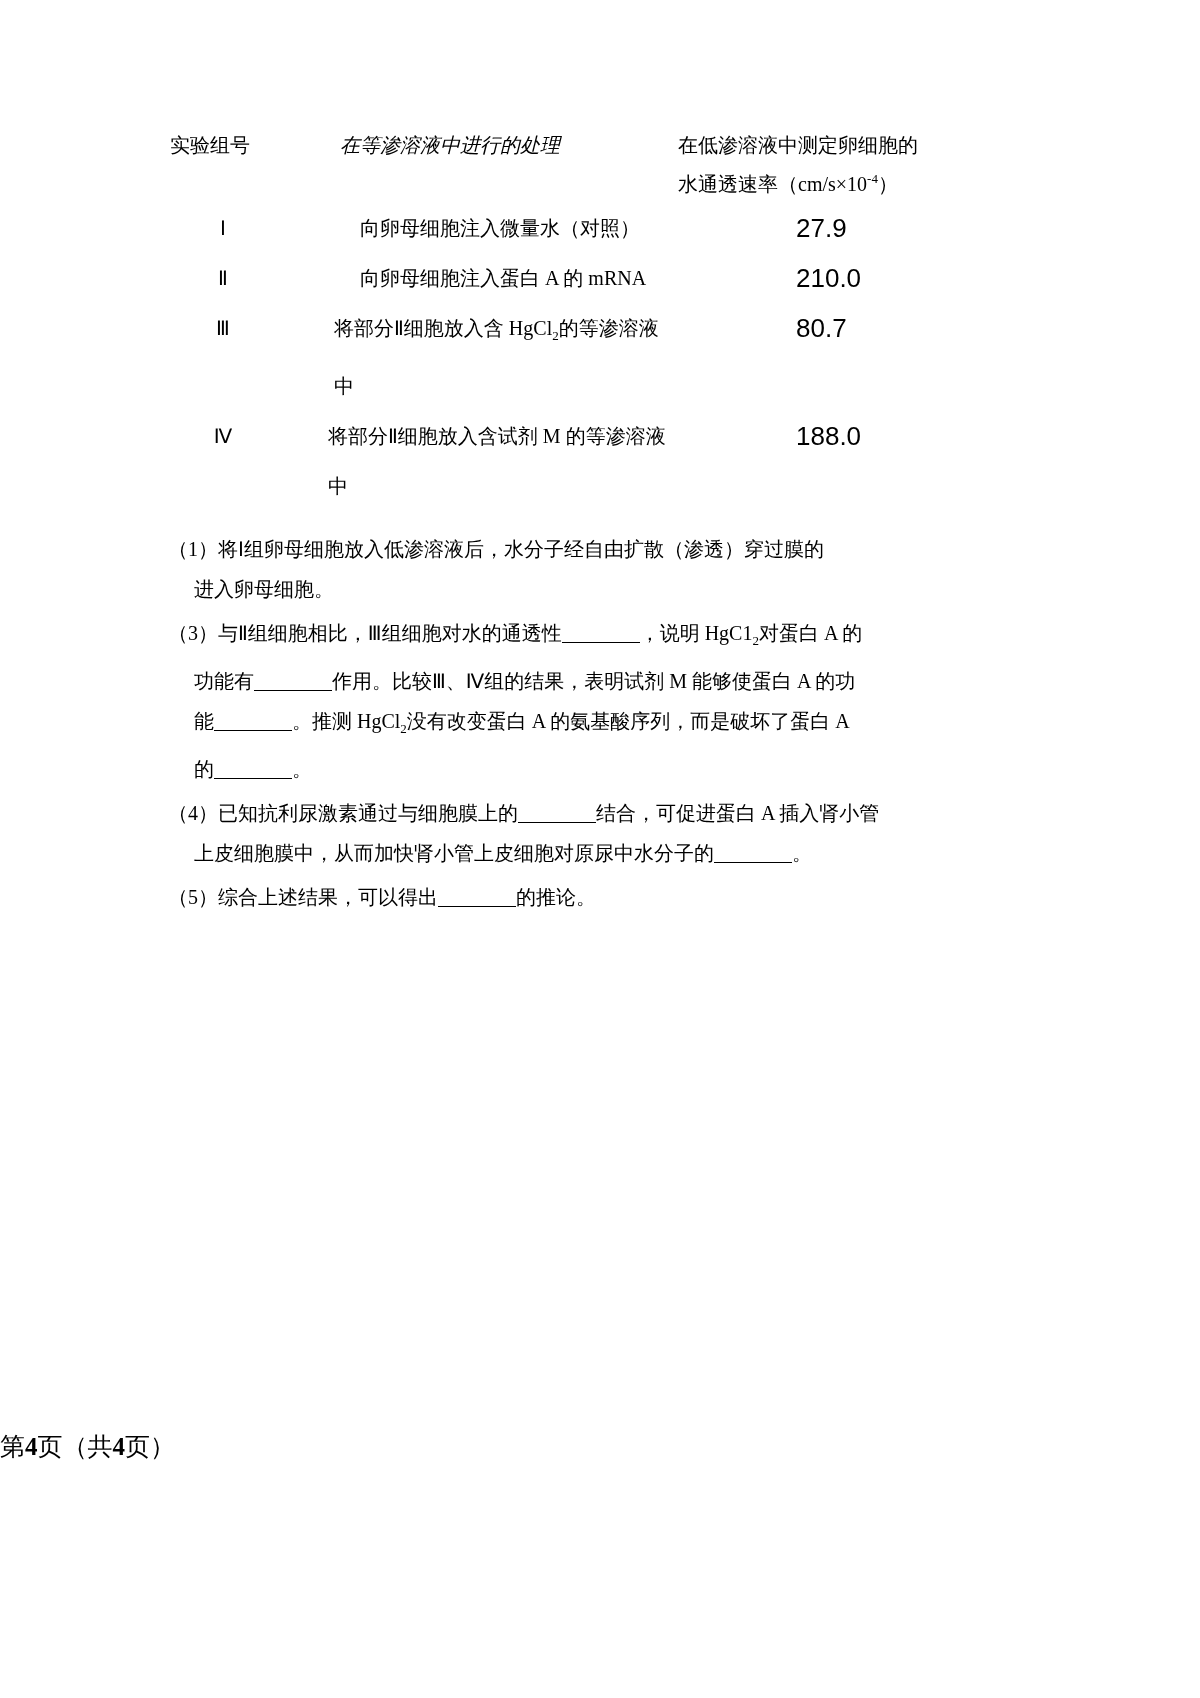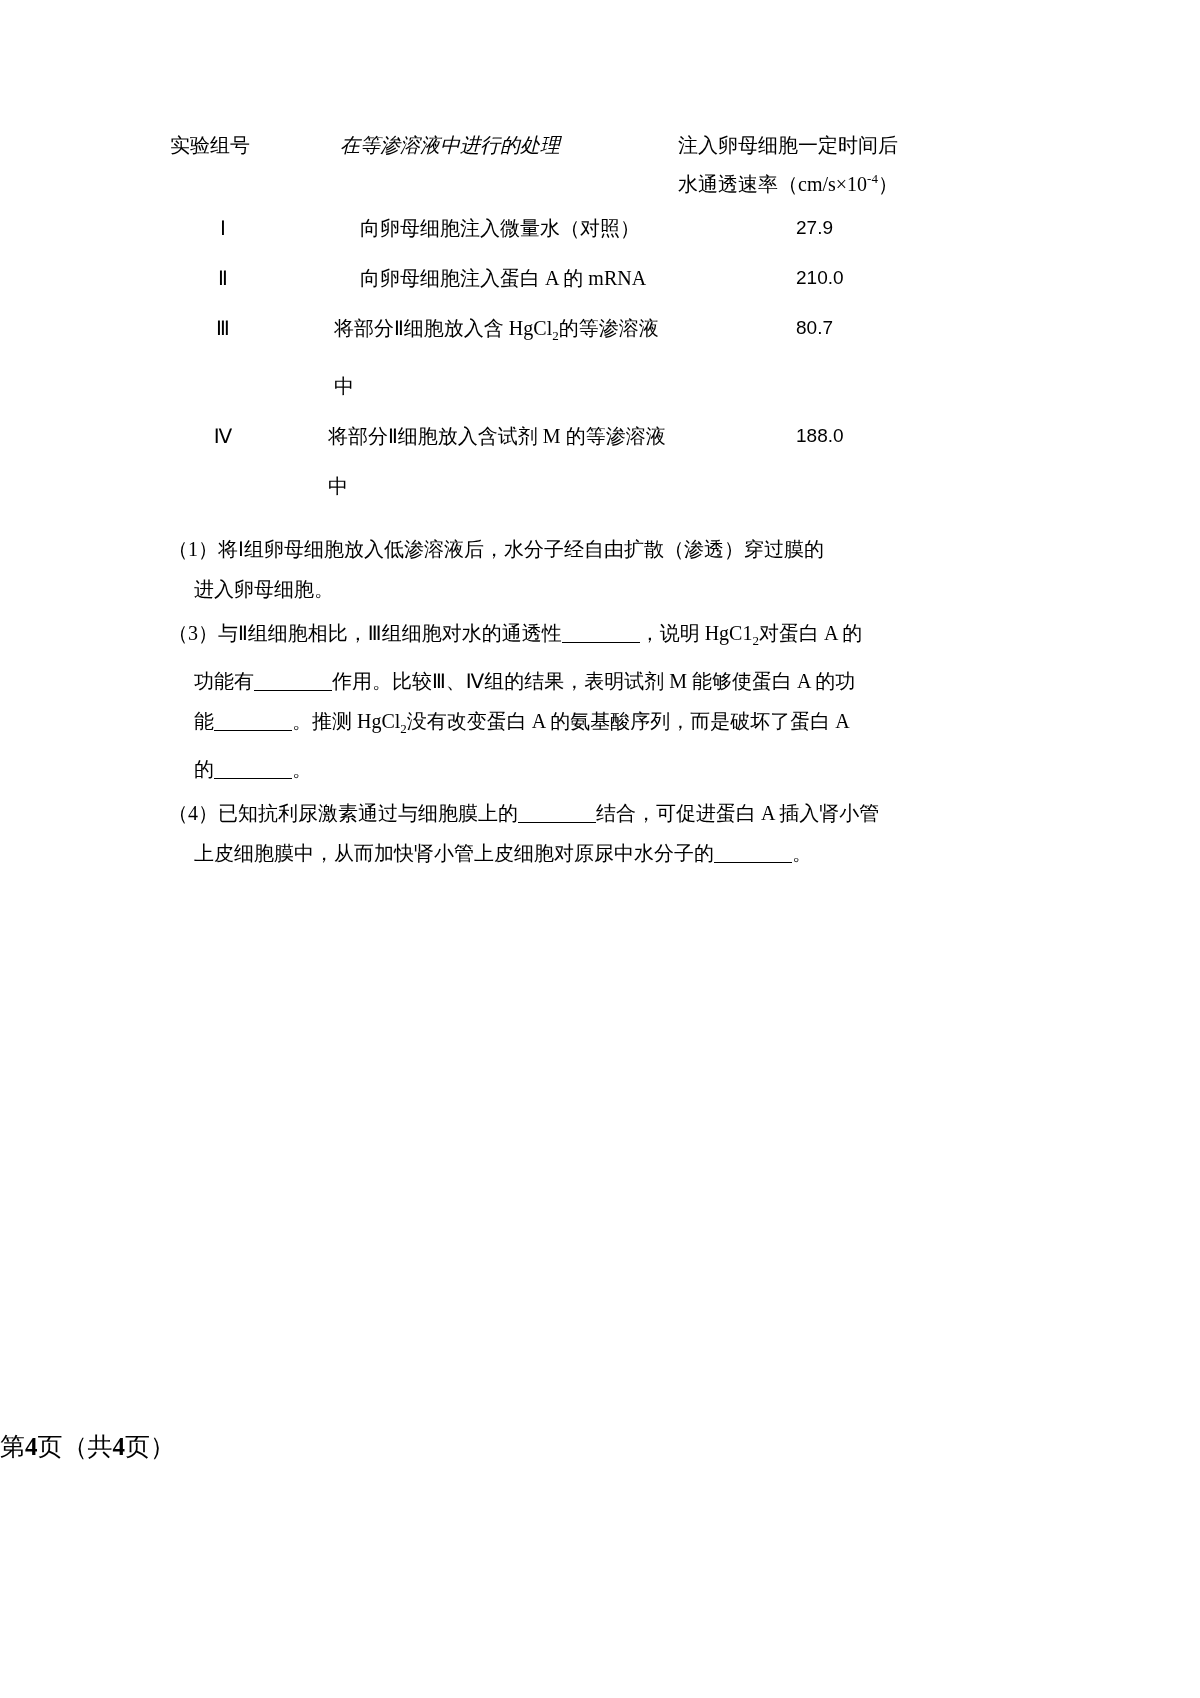--- a/index.html
+++ b/index.html
@@ -72,21 +72,21 @@
     text-align: left;
   }
   .treat.t1 { padding-left: 42px; }
   .treat.t2 { padding-left: 42px; }
   .treat.t3 { padding-left: 16px; }
   .treat.t4 { padding-left: 10px; }
   .rate {
     text-align: left;
     padding-left: 118px;
     font-family: "Liberation Sans", sans-serif;
-    font-size: 19px;
+    font-size: 26px;
   }
   .sub {
     font-size: 13px;
     vertical-align: sub;
   }
 
   
   .qlist {
     margin-top: 18px;
   }
@@ -134,21 +134,21 @@
     <table class="tbl">
       <tbody>
           <tr class="hdr-row">
         <td class="col-a">
           <span class="hdr-a">实验组号</span>
         </td>
         <td class="col-b">
           <span class="hdr-b">在等渗溶液中进行的处理</span>
         </td>
         <td class="col-c">
-          <span class="hdr-c">注入卵母细胞一定时间后</span>
+          <span class="hdr-c">在低渗溶液中测定卵细胞的</span>
           <span class="hdr-c2"><span>水通透速率（cm/s×10</span><span class="sup">-4</span><span>）</span></span>
         </td>
       </tr>
 
       <tr class="data-row">
         <td class="col-a">
           <div class="grp">Ⅰ</div>
         </td>
         <td class="col-b">
           <div class="treat t1">向卵母细胞注入微量水（对照）</div>
@@ -209,20 +209,23 @@
         <span class="cont"><span>功能有</span><span class="blank"></span><span>作用。比较Ⅲ、Ⅳ组的结果，表明试剂 M 能够使蛋白 A 的功</span></span>
         <span class="cont"><span>能</span><span class="blank"></span><span>。推测 HgCl</span><span class="sub">2</span><span>没有改变蛋白 A 的氨基酸序列，而是破坏了蛋白 A</span></span>
         <span class="cont"><span>的</span><span class="blank"></span><span>。</span></span>
       </div>
 
       <div class="q">
         <span class="ind"><span>（4）已知抗利尿激素通过与细胞膜上的</span><span class="blank"></span><span>结合，可促进蛋白 A 插入肾小管</span></span>
         <span class="cont"><span>上皮细胞膜中，从而加快肾小管上皮细胞对原尿中水分子的</span><span class="blank"></span><span>。</span></span>
       </div>
 
+      <div class="q">
+        <span class="ind"><span>（5）综合上述结果，可以得出</span><span class="blank"></span><span>的推论。</span></span>
+      </div>
 
     </div>
   </div>
 
   <div class="footer">
     <span>第</span><b>4</b><span>页（共</span><b>4</b><span>页）</span>
   </div>
 </div>
 
 </body></html>

